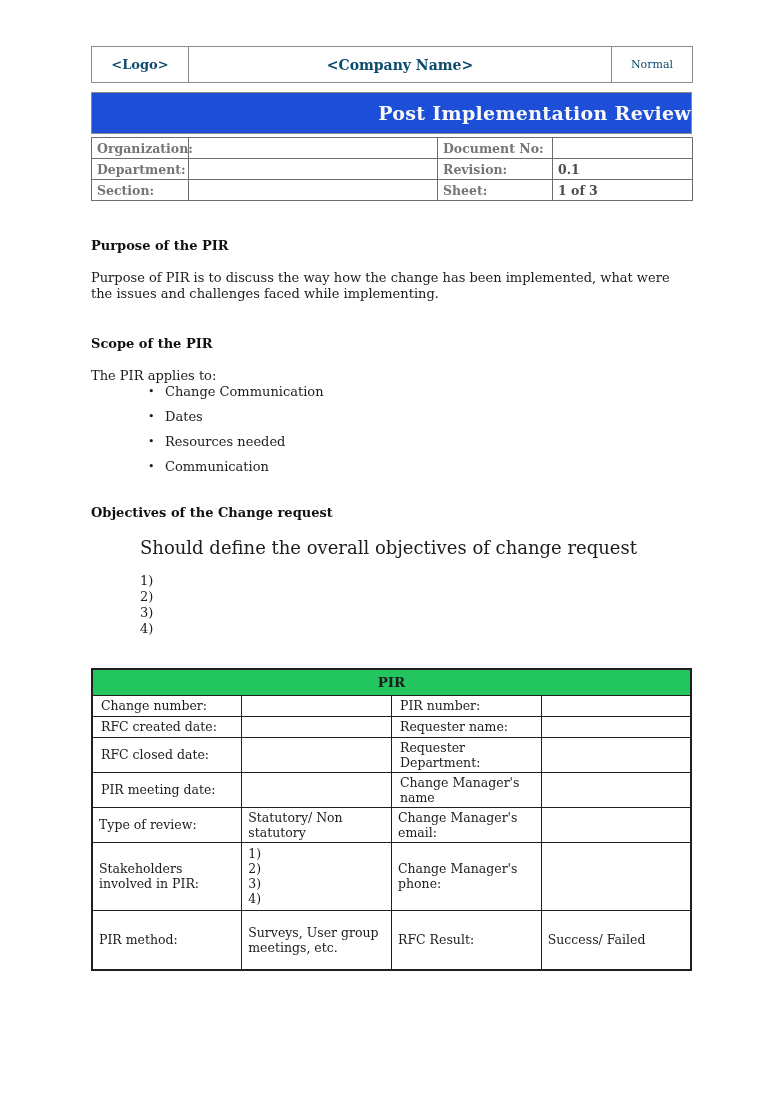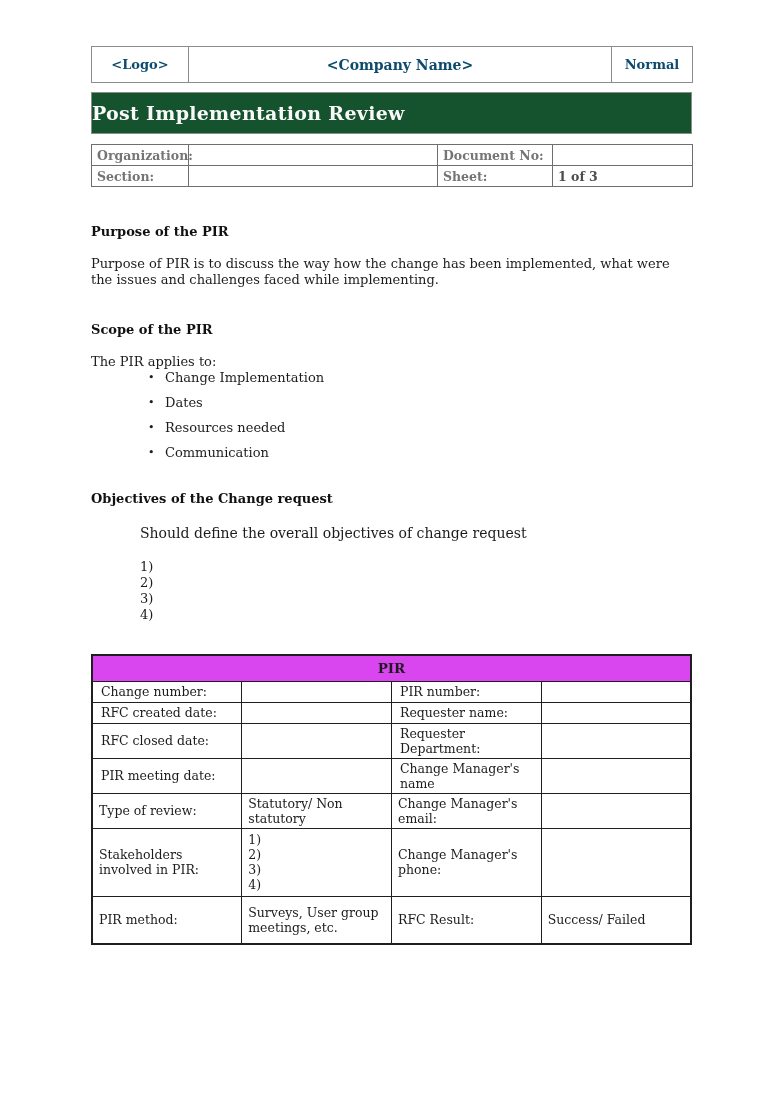--- a/index.html
+++ b/index.html
@@ -24,38 +24,38 @@
   .header-table { margin-top: 46px; }
   .header-table td {
     border: 1px solid #8c8c8c;
     height: 36px;
     text-align: center;
     vertical-align: middle;
     color: #0c4a6e;
   }
   .header-table .cell-logo    { width: 97px;  font-weight: bold; font-size: 13px; }
   .header-table .cell-company { width: 423px; font-weight: bold; font-size: 14px; }
-  .header-table .cell-status  { width: 81px;  font-size: 13px; font-weight: bold; }
+  .header-table .cell-status  { width: 81px;  font-size: 11px; }
 
   
   .banner {
     margin-top: 9px;
     height: 42px;
-    background: #14532d;
+    background: #1d4ed8;
     border: 1px solid #8c8c8c;
-    text-align: left;
+    text-align: right;
     line-height: 40px;
     color: #f9f9f9;
     font-weight: bold;
     font-size: 19px;
     letter-spacing: 0.3px;
   }
 
   
-  .doc-info { margin-top: 10px; }
+  .doc-info { margin-top: 3px; }
   .doc-info td {
     border: 1px solid #6e6e6e;
     height: 21px;
     vertical-align: middle;
     padding: 0 5px;
     font-size: 12.5px;
     font-weight: bold;
   }
   .doc-info .lbl { color: #757575; }
   .doc-info .val { color: #4d4d4d; }
@@ -72,50 +72,50 @@
     color: #111111;
   }
   .h-purpose    { margin-top: 35px; }
   .p-purpose    { margin-top: 15px; font-size: 13px; line-height: 16px; }
   .h-scope      { margin-top: 32px; }
   .p-intro      { margin-top: 15px; font-size: 13px; line-height: 15px; }
   .bullets      { margin-top: 2px; }
   .bullet-item  { display: flex; line-height: 14px; margin-bottom: 11px; font-size: 13px; }
   .bullet-dot   { margin-left: 57px; width: 17px; font-size: 11px; }
   .h-objectives { margin-top: 29px; }
-  .p-note       { margin-top: 18px; margin-left: 49px; font-size: 14px; line-height: 15px; }
+  .p-note       { margin-top: 18px; margin-left: 49px; font-size: 18px; line-height: 15px; }
   .numbered     { margin-top: 18px; margin-left: 49px; font-size: 13px; line-height: 16px; }
   .h-details    { margin-top: 32px; }
 
   
   .pir-table { margin-top: 31px; border: 2px solid #1f1f1f; }
   .pir-table td, .pir-table th {
     border: 1px solid #1f1f1f;
     vertical-align: middle;
     padding: 2px 6px;
     font-size: 12.5px;
     font-weight: normal;
     text-align: left;
     line-height: 15px;
   }
   .pir-table th.pir-title {
     height: 26px;
-    background: #d946ef;
+    background: #22c55e;
     text-align: center;
     font-weight: bold;
     font-size: 13.5px;
   }
   .pir-table .c0 { width: 119px; }
   .pir-table .c1 { width: 185px; }
   .pir-table .c2 { width: 155px; }
   .pir-table .c3 { width: 142px; }
   .row-s  td { height: 21px; padding-left: 8px; }
   .row-m  td { height: 35px; }
   .row-xl td { height: 68px; }
-  .row-l  td { height: 48px; }
+  .row-l  td { height: 60px; }
   .multiline { white-space: pre-line; line-height: 16px; }
 </style>
 </head>
 <body>
 
 <div class="page">
   <div class="content">
 
     <table class="header-table">
       <tbody>
@@ -131,37 +131,43 @@
 
     <table class="doc-info">
       <tbody>
           <tr>
         <td class="c1 lbl">Organization:</td>
         <td class="c2 val"></td>
         <td class="c3 lbl">Document No:</td>
         <td class="c4 val"></td>
       </tr>
       <tr>
+        <td class="c1 lbl">Department:</td>
+        <td class="c2 val"></td>
+        <td class="c3 lbl">Revision:</td>
+        <td class="c4 val">0.1</td>
+      </tr>
+      <tr>
         <td class="c1 lbl">Section:</td>
         <td class="c2 val"></td>
         <td class="c3 lbl">Sheet:</td>
         <td class="c4 val">1 of 3</td>
       </tr>
     </tbody>
       </table>
 
     <h2 class="sec h-purpose">Purpose of the PIR</h2>
     <p class="p-purpose">Purpose of PIR is to discuss the way how the change has been implemented, what were the issues and challenges faced while implementing.</p>
 
     <h2 class="sec h-scope">Scope of the PIR</h2>
     <p class="p-intro">The PIR applies to:</p>
     <div class="bullets">
       <div class="bullet-item">
         <span class="bullet-dot">•</span>
-        <span>Change Implementation</span>
+        <span>Change Communication</span>
       </div>
       <div class="bullet-item">
         <span class="bullet-dot">•</span>
         <span>Dates</span>
       </div>
       <div class="bullet-item">
         <span class="bullet-dot">•</span>
         <span>Resources needed</span>
       </div>
       <div class="bullet-item">

